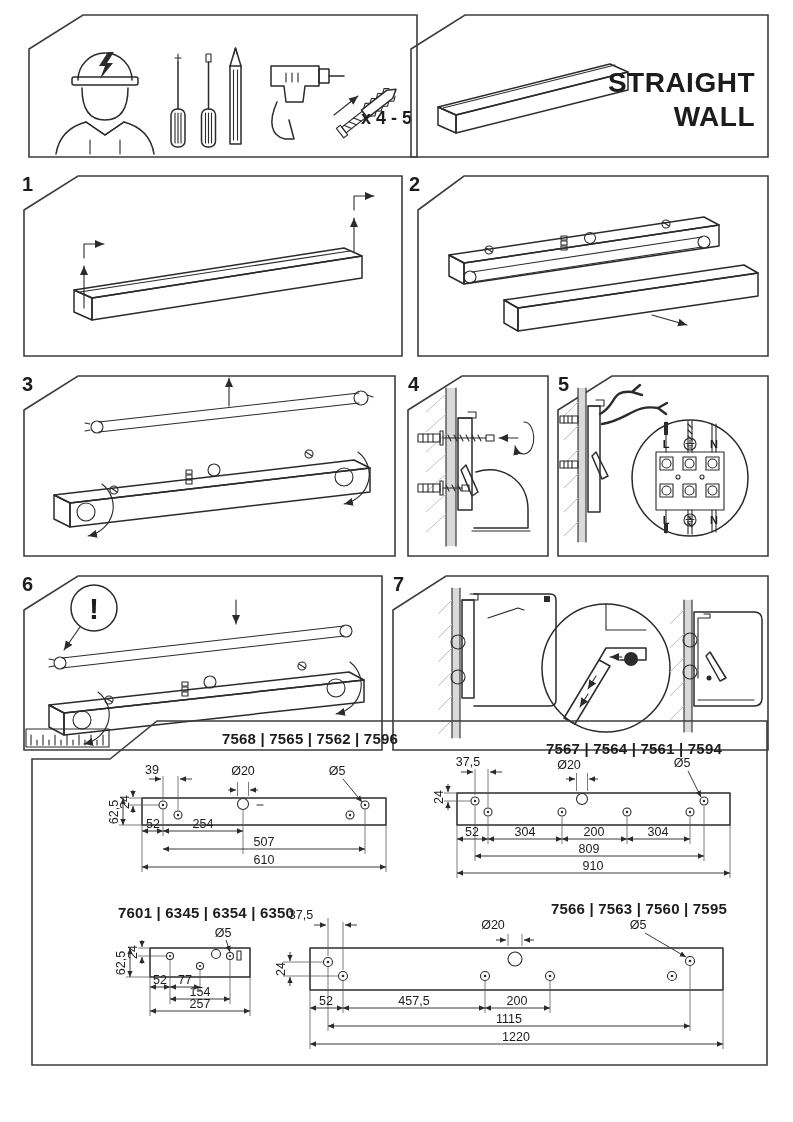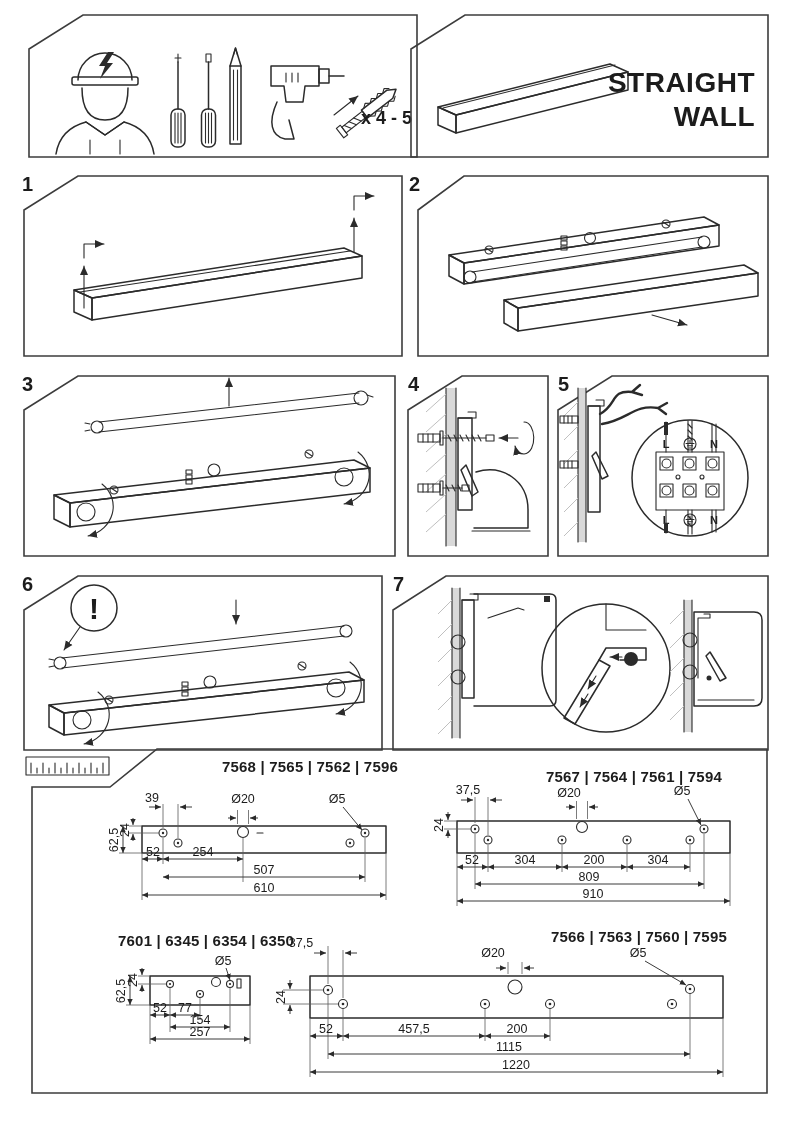--- a/index.html
+++ b/index.html
@@ -354,21 +354,21 @@
           <circle class="tn" cx="306" cy="112" r="7"></circle>
     <path class="ln" d="M310,52 h60 q8,0 8,8 v78 q0,8 -8,8 h-60 z"></path>
     <path class="tn" d="M314,58 h12 v-4 h-6 M314,58 v60"></path>
     <path class="ln" d="M326,92 L342,118 L336,121 L322,96 Z"></path>
     <circle class="fillink" cx="325" cy="118" r="2.5"></circle>
     <path class="tn" d="M314,140 h56"></path>
   </g>
 </svg>
 </div>
 
-<div class="panel" style="left:0px;top:746px">
+<div class="panel" style="left:0px;top:718px">
 <svg width="793" height="360" viewBox="0 0 793 360">
   <path class="bd" d="M32,41 H110 L157,3 H767 V347 H32 Z"></path>
   <g>
     <rect class="tn" x="26" y="11" width="83" height="18" fill="#ffffff"></rect>
     <path class="tn" d="M31,27 v-10 M37,27 v-5 M43,27 v-10 M49,27 v-5 M55,27 v-10 M61,27 v-5 M67,27 v-10 M73,27 v-5 M79,27 v-10 M85,27 v-5 M91,27 v-10 M97,27 v-5 M103,27 v-10"></path>
   </g>
 
   <text class="codes" x="310" y="26" text-anchor="middle">7568 | 7565 | 7562 | 7596</text>
   <text class="codes" x="722" y="36" text-anchor="end">7567 | 7564 | 7561 | 7594</text>
   <text class="codes" x="118" y="200">7601 | 6345 | 6354 | 6350</text>

